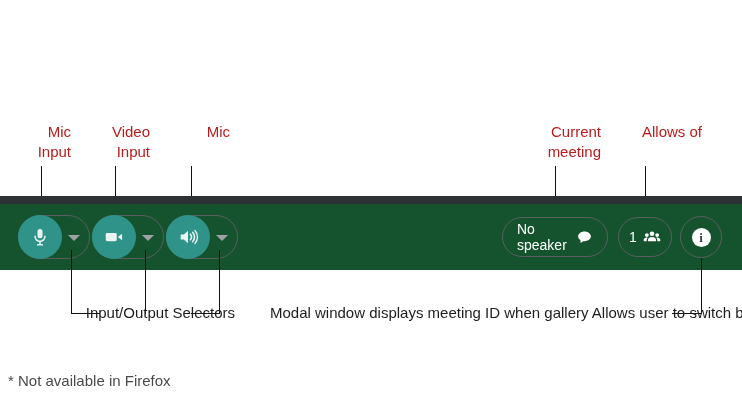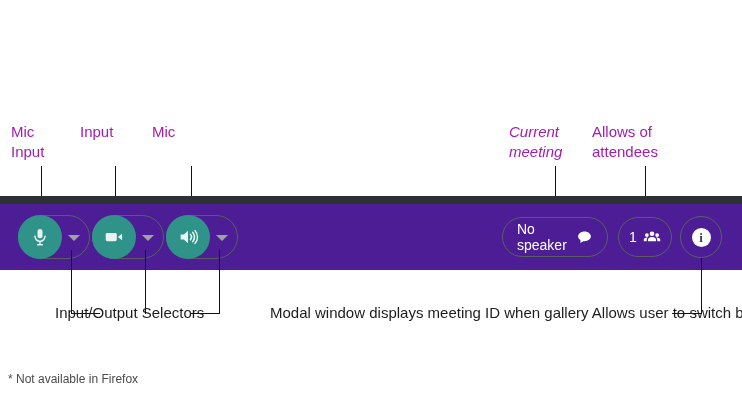--- a/index.html
+++ b/index.html
@@ -11,35 +11,35 @@
     position:relative;
     overflow:hidden;
   }
   .stage{position:absolute;left:0;top:0;width:742px;height:400px;}
 
   
   .callout{
     position:absolute;
     font-size:15px;
     line-height:20px;
-    text-align:left;
-    color:#a21caf;
+    text-align:right;
+    color:#b91c1c;
     white-space:nowrap;
   }
   .callout span{display:block;}
 
   
   .vline{position:absolute;width:1px;background:#111;}
   .hline{position:absolute;height:1px;background:#111;}
 
   
   .toolbar{
     position:absolute;
     left:0;top:196px;width:742px;height:74px;
-    background:#4c1d95;
+    background:#14532d;
   }
   .toolbar .topstrip{
     position:absolute;left:0;top:0;width:742px;height:8px;
     background:#2e3133;
   }
   .toolbar .inner{
     position:absolute;left:0;top:8px;width:742px;height:66px;
   }
 
   
@@ -89,52 +89,52 @@
     font-family:"Liberation Serif","DejaVu Serif",serif;
     display:flex;align-items:center;justify-content:center;
     line-height:1;
   }
 
   
   .caption{
     position:absolute;
     font-size:15px;line-height:20px;
     color:#1d1d1d;
-    text-align:left;
+    text-align:right;
     white-space:nowrap;
   }
   .footnote{
     position:absolute;
     left:8px;top:372px;
-    font-size:12px;
+    font-size:15px;
     color:#4a4a4a;
   }
 </style>
 </head>
 <body>
 
 <div class="stage">
 
   <div class="callout" style="left:11px;top:122px;width:60px;">
     <span>Mic</span>
     <span>Input</span>
   </div>
   <div class="callout" style="left:80px;top:122px;width:70px;">
+    <span>Video</span>
     <span>Input</span>
   </div>
   <div class="callout" style="left:152px;top:122px;width:78px;">
     <span>Mic</span>
   </div>
-  <div class="callout" style="left:509px;top:122px;width:92px;font-style:italic;">
+  <div class="callout" style="left:509px;top:122px;width:92px;">
     <span>Current</span>
     <span>meeting</span>
   </div>
   <div class="callout" style="left:592px;top:122px;width:110px;">
     <span>Allows of</span>
-    <span>attendees</span>
   </div>
 
   <div class="vline" style="left:41px;top:166px;height:65px;"></div>
   <div class="vline" style="left:115px;top:166px;height:65px;"></div>
   <div class="vline" style="left:191px;top:166px;height:65px;"></div>
   <div class="vline" style="left:555px;top:166px;height:65px;"></div>
   <div class="vline" style="left:645px;top:166px;height:65px;"></div>
 
   <div class="toolbar">
     <div class="topstrip"></div>

